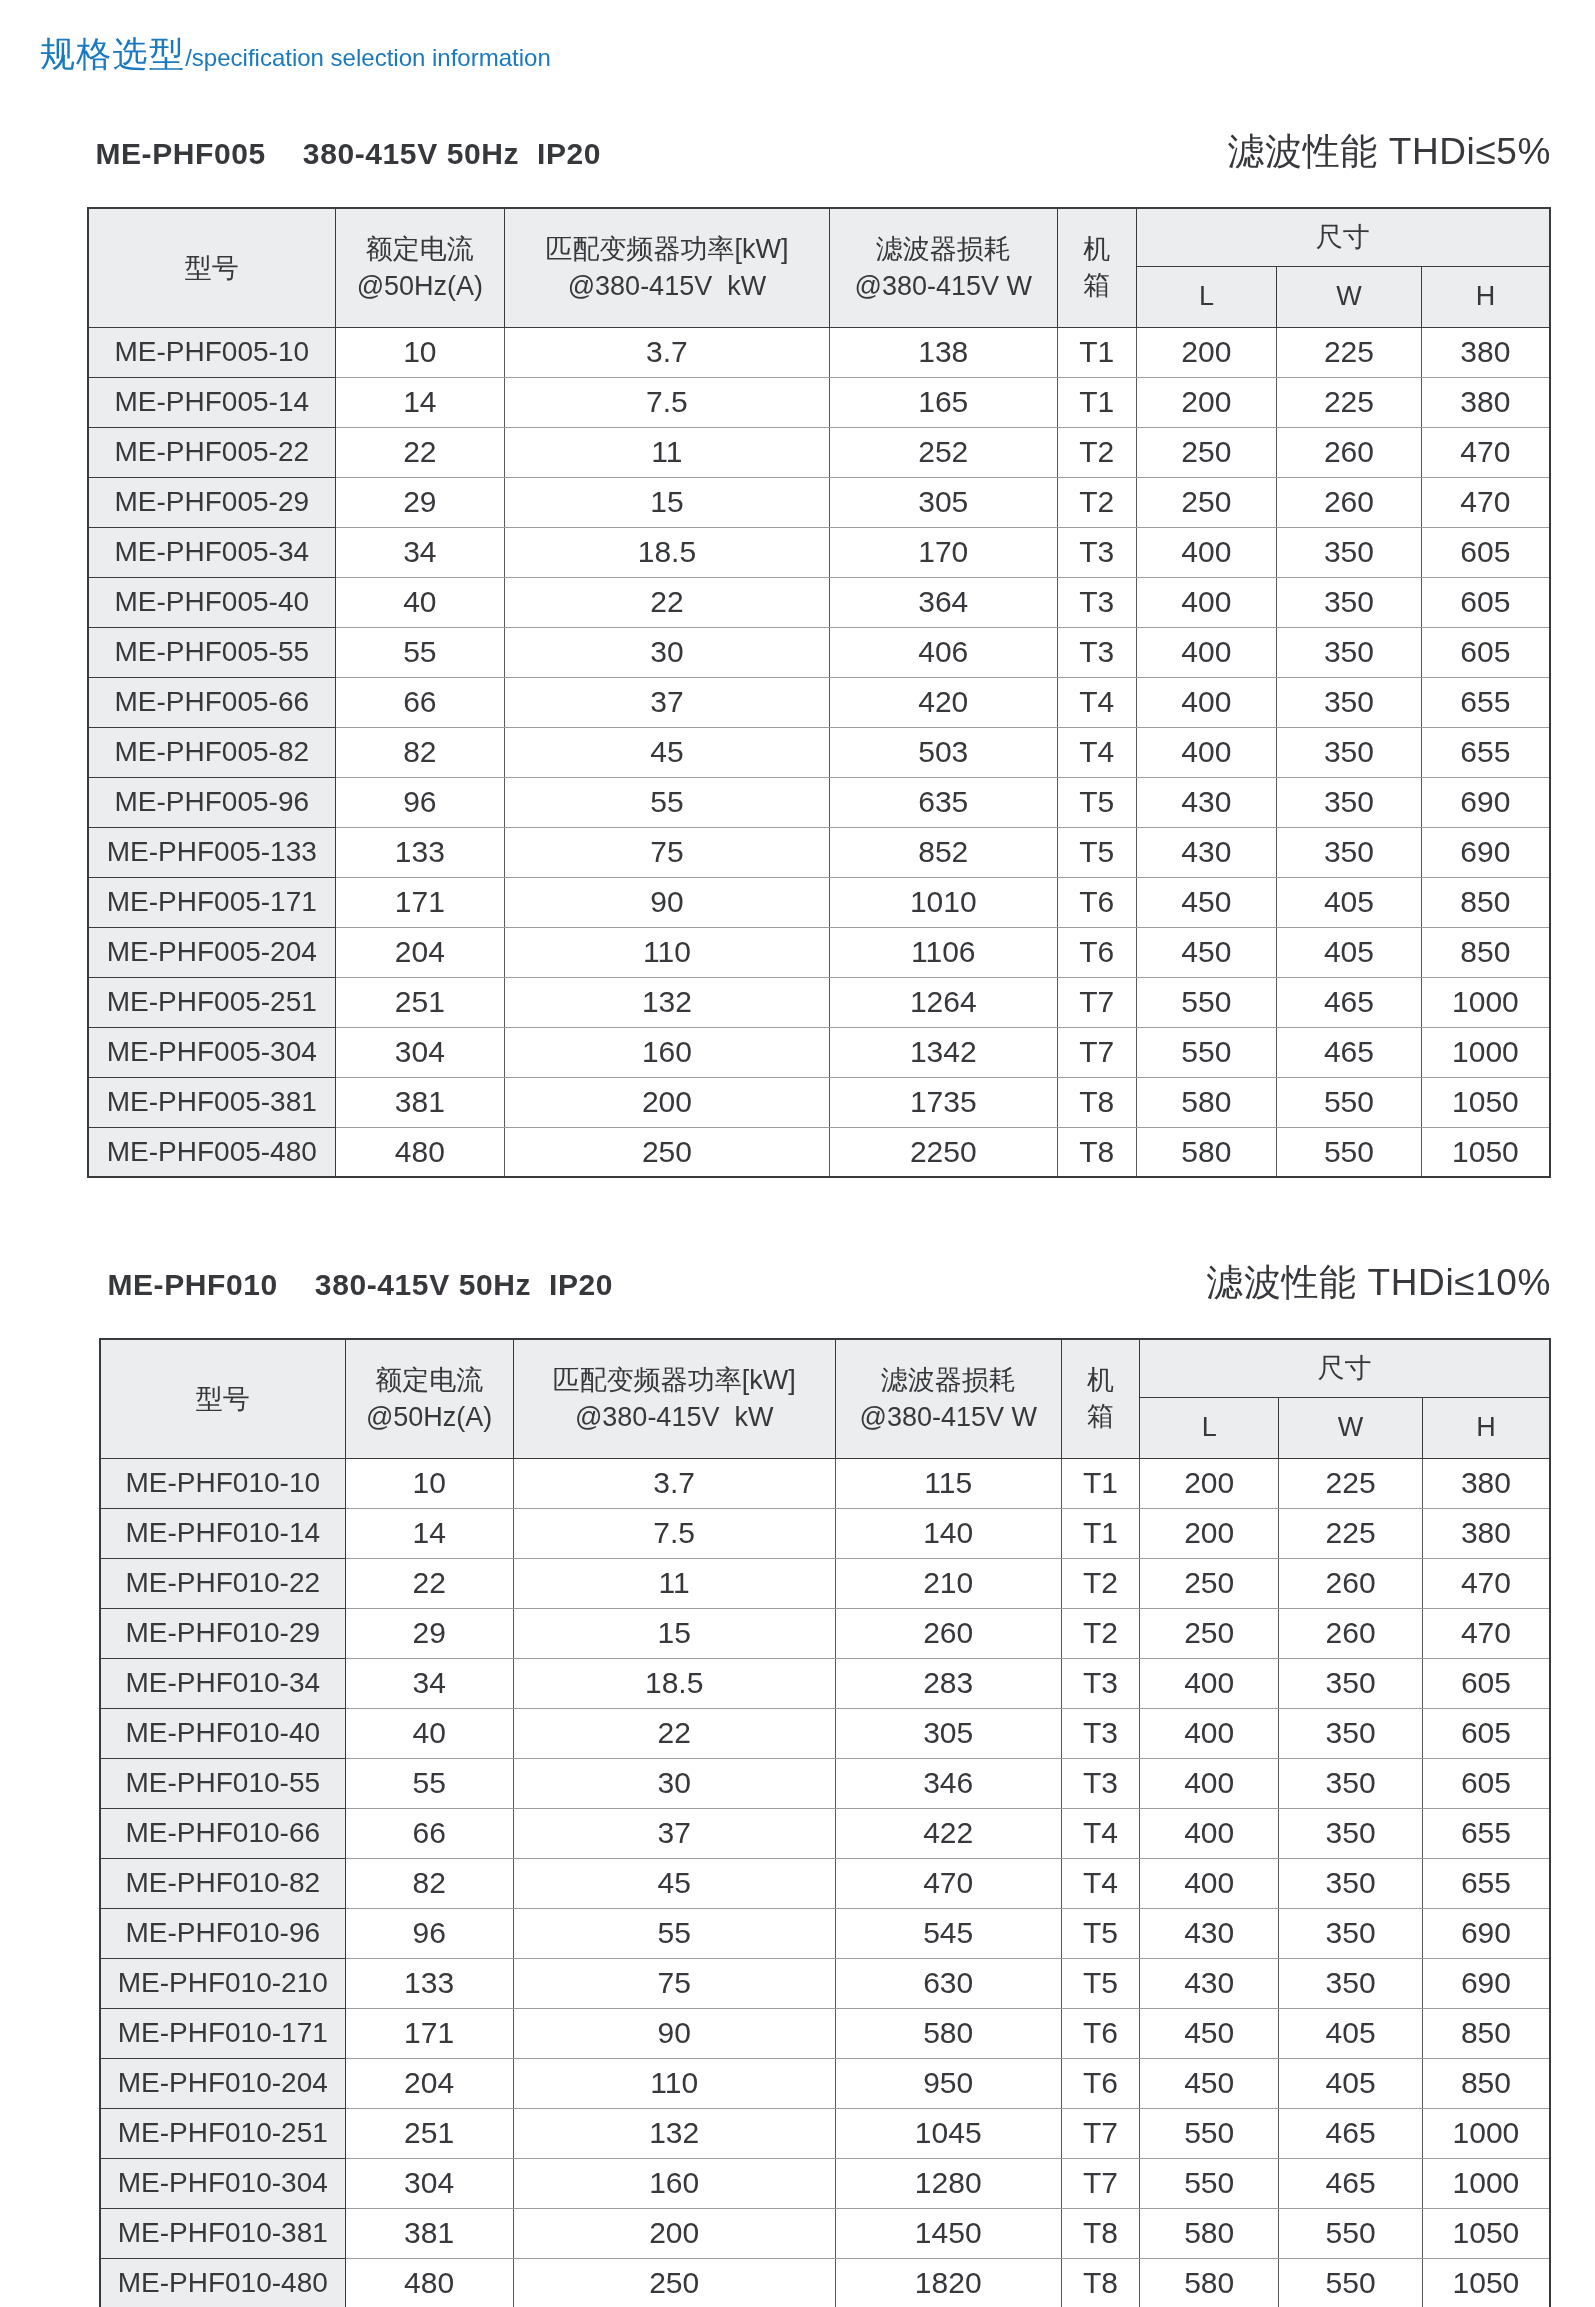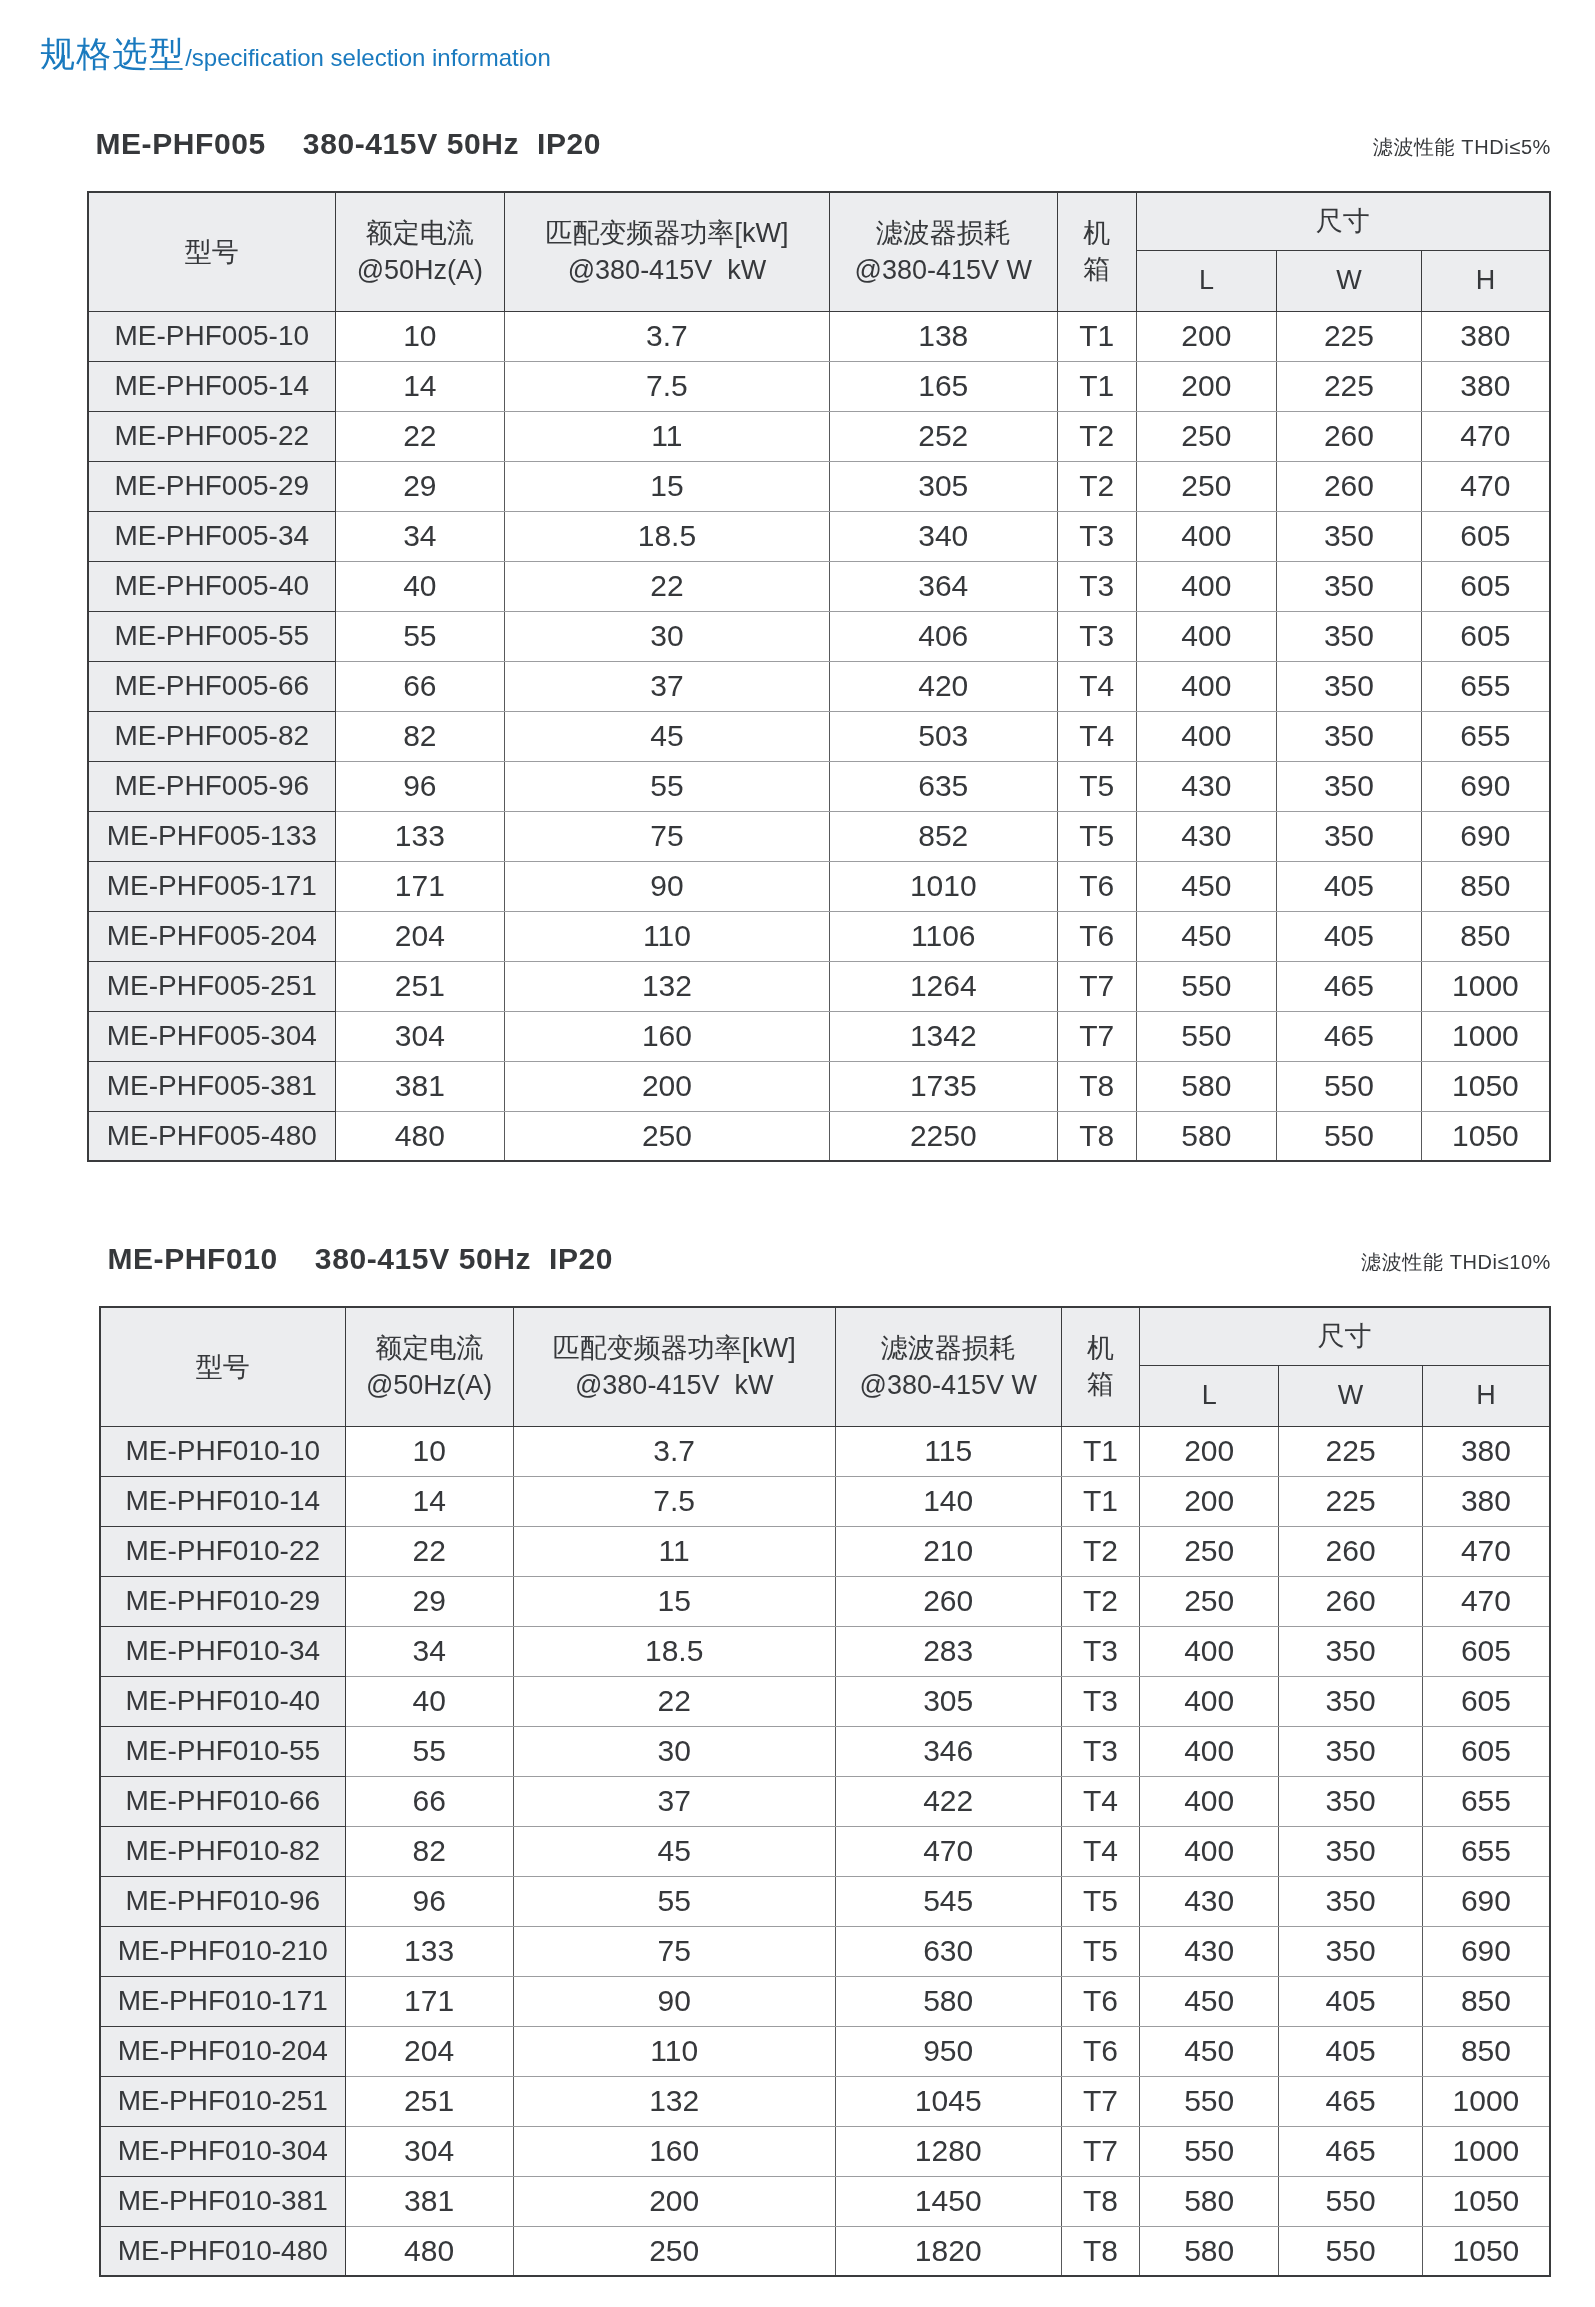--- a/index.html
+++ b/index.html
@@ -26,21 +26,21 @@
   .block{width:1464px;margin-left:87px;}
   .block.first{margin-top:49px;}
   .block.second{margin-top:80px;padding-left:12px;}
   .block-title{
     display:flex;justify-content:space-between;align-items:baseline;
     padding-left:8.4px;margin-bottom:30px;
   }
   .block-title .left{display:flex;align-items:flex-end;}
   .model-name{font-size:30px;font-weight:bold;letter-spacing:0.6px;}
   .voltage-spec{font-size:30px;font-weight:bold;margin-left:37px;white-space:pre-wrap;letter-spacing:0.6px;}
-  .performance{font-size:20px;font-weight:normal;letter-spacing:0.6px;}
+  .performance{font-size:37px;font-weight:normal;letter-spacing:0.6px;}
   
   table.spec{
     width:100%;border-collapse:collapse;table-layout:fixed;
     border:2.6px solid var(--frame,#3a3b3d);
   }
   table.spec th{
     background:var(--header-bg,#ecedef);
     border:1.9px solid var(--frame,#3a3b3d);
     font-weight:normal;font-size:27px;line-height:1.35;
     text-align:center;vertical-align:middle;
@@ -148,21 +148,21 @@
             <td class="val">305</td>
             <td class="val">T2</td>
             <td class="val">250</td>
             <td class="val">260</td>
             <td class="val">470</td>
           </tr>
           <tr>
             <td class="model">ME-PHF005-34</td>
             <td class="val">34</td>
             <td class="val">18.5</td>
-            <td class="val">340</td>
+            <td class="val">170</td>
             <td class="val">T3</td>
             <td class="val">400</td>
             <td class="val">350</td>
             <td class="val">605</td>
           </tr>
           <tr>
             <td class="model">ME-PHF005-40</td>
             <td class="val">40</td>
             <td class="val">22</td>
             <td class="val">364</td>

